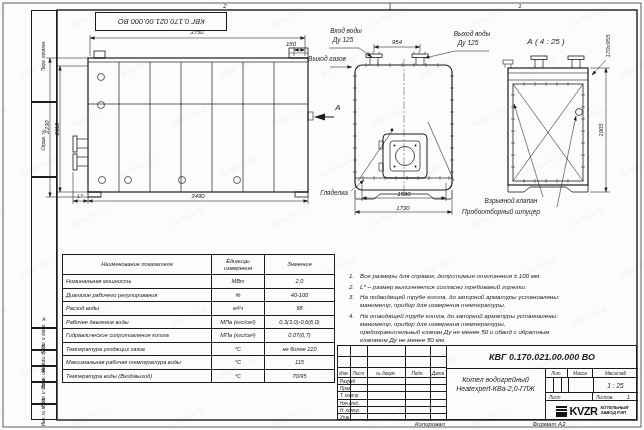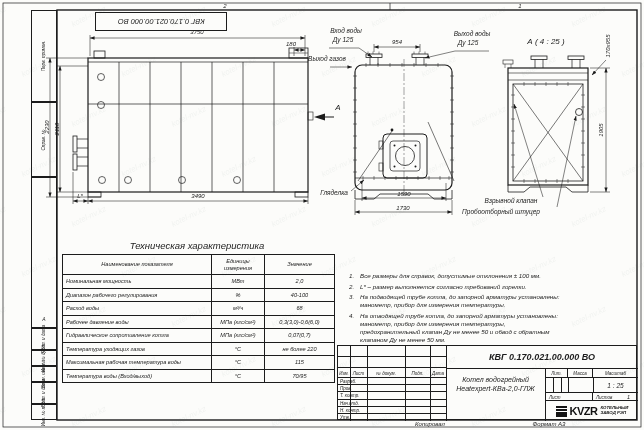--- a/index.html
+++ b/index.html
@@ -310,21 +310,20 @@
   <div class="lbl c fs6" style="left:404px;top:194px;">1590</div>
   <div class="lbl c fs6" style="left:403px;top:208px;">1730</div>
   <div class="lbl c fs7" style="left:334px;top:193px;">Гляделка</div>
   <div class="lbl c fs7" style="left:511px;top:201px;">Взрывной клапан</div>
   <div class="lbl c fs7" style="left:501px;top:212px;">Пробоотборный штуцер</div>
 
   <div class="lbl c fs8" style="left:546px;top:42px;">А ( 4 : 25 )</div>
   <div class="lbl v fs6" style="left:608px;top:46px;">170х955</div>
   <div class="lbl v fs6" style="left:601px;top:130px;">1905</div>
 
-  <div class="lbl c spec-title" style="left:197px;top:246px;">Техническая характеристика</div>
   <table class="spec">
     <colgroup>
         <col style="width:149px">
         <col style="width:53px">
         <col style="width:70px">
       </colgroup>
     <thead>
         <tr>
           <th>Наименование показателя</th>
           <th>Единицы измерения</th>

